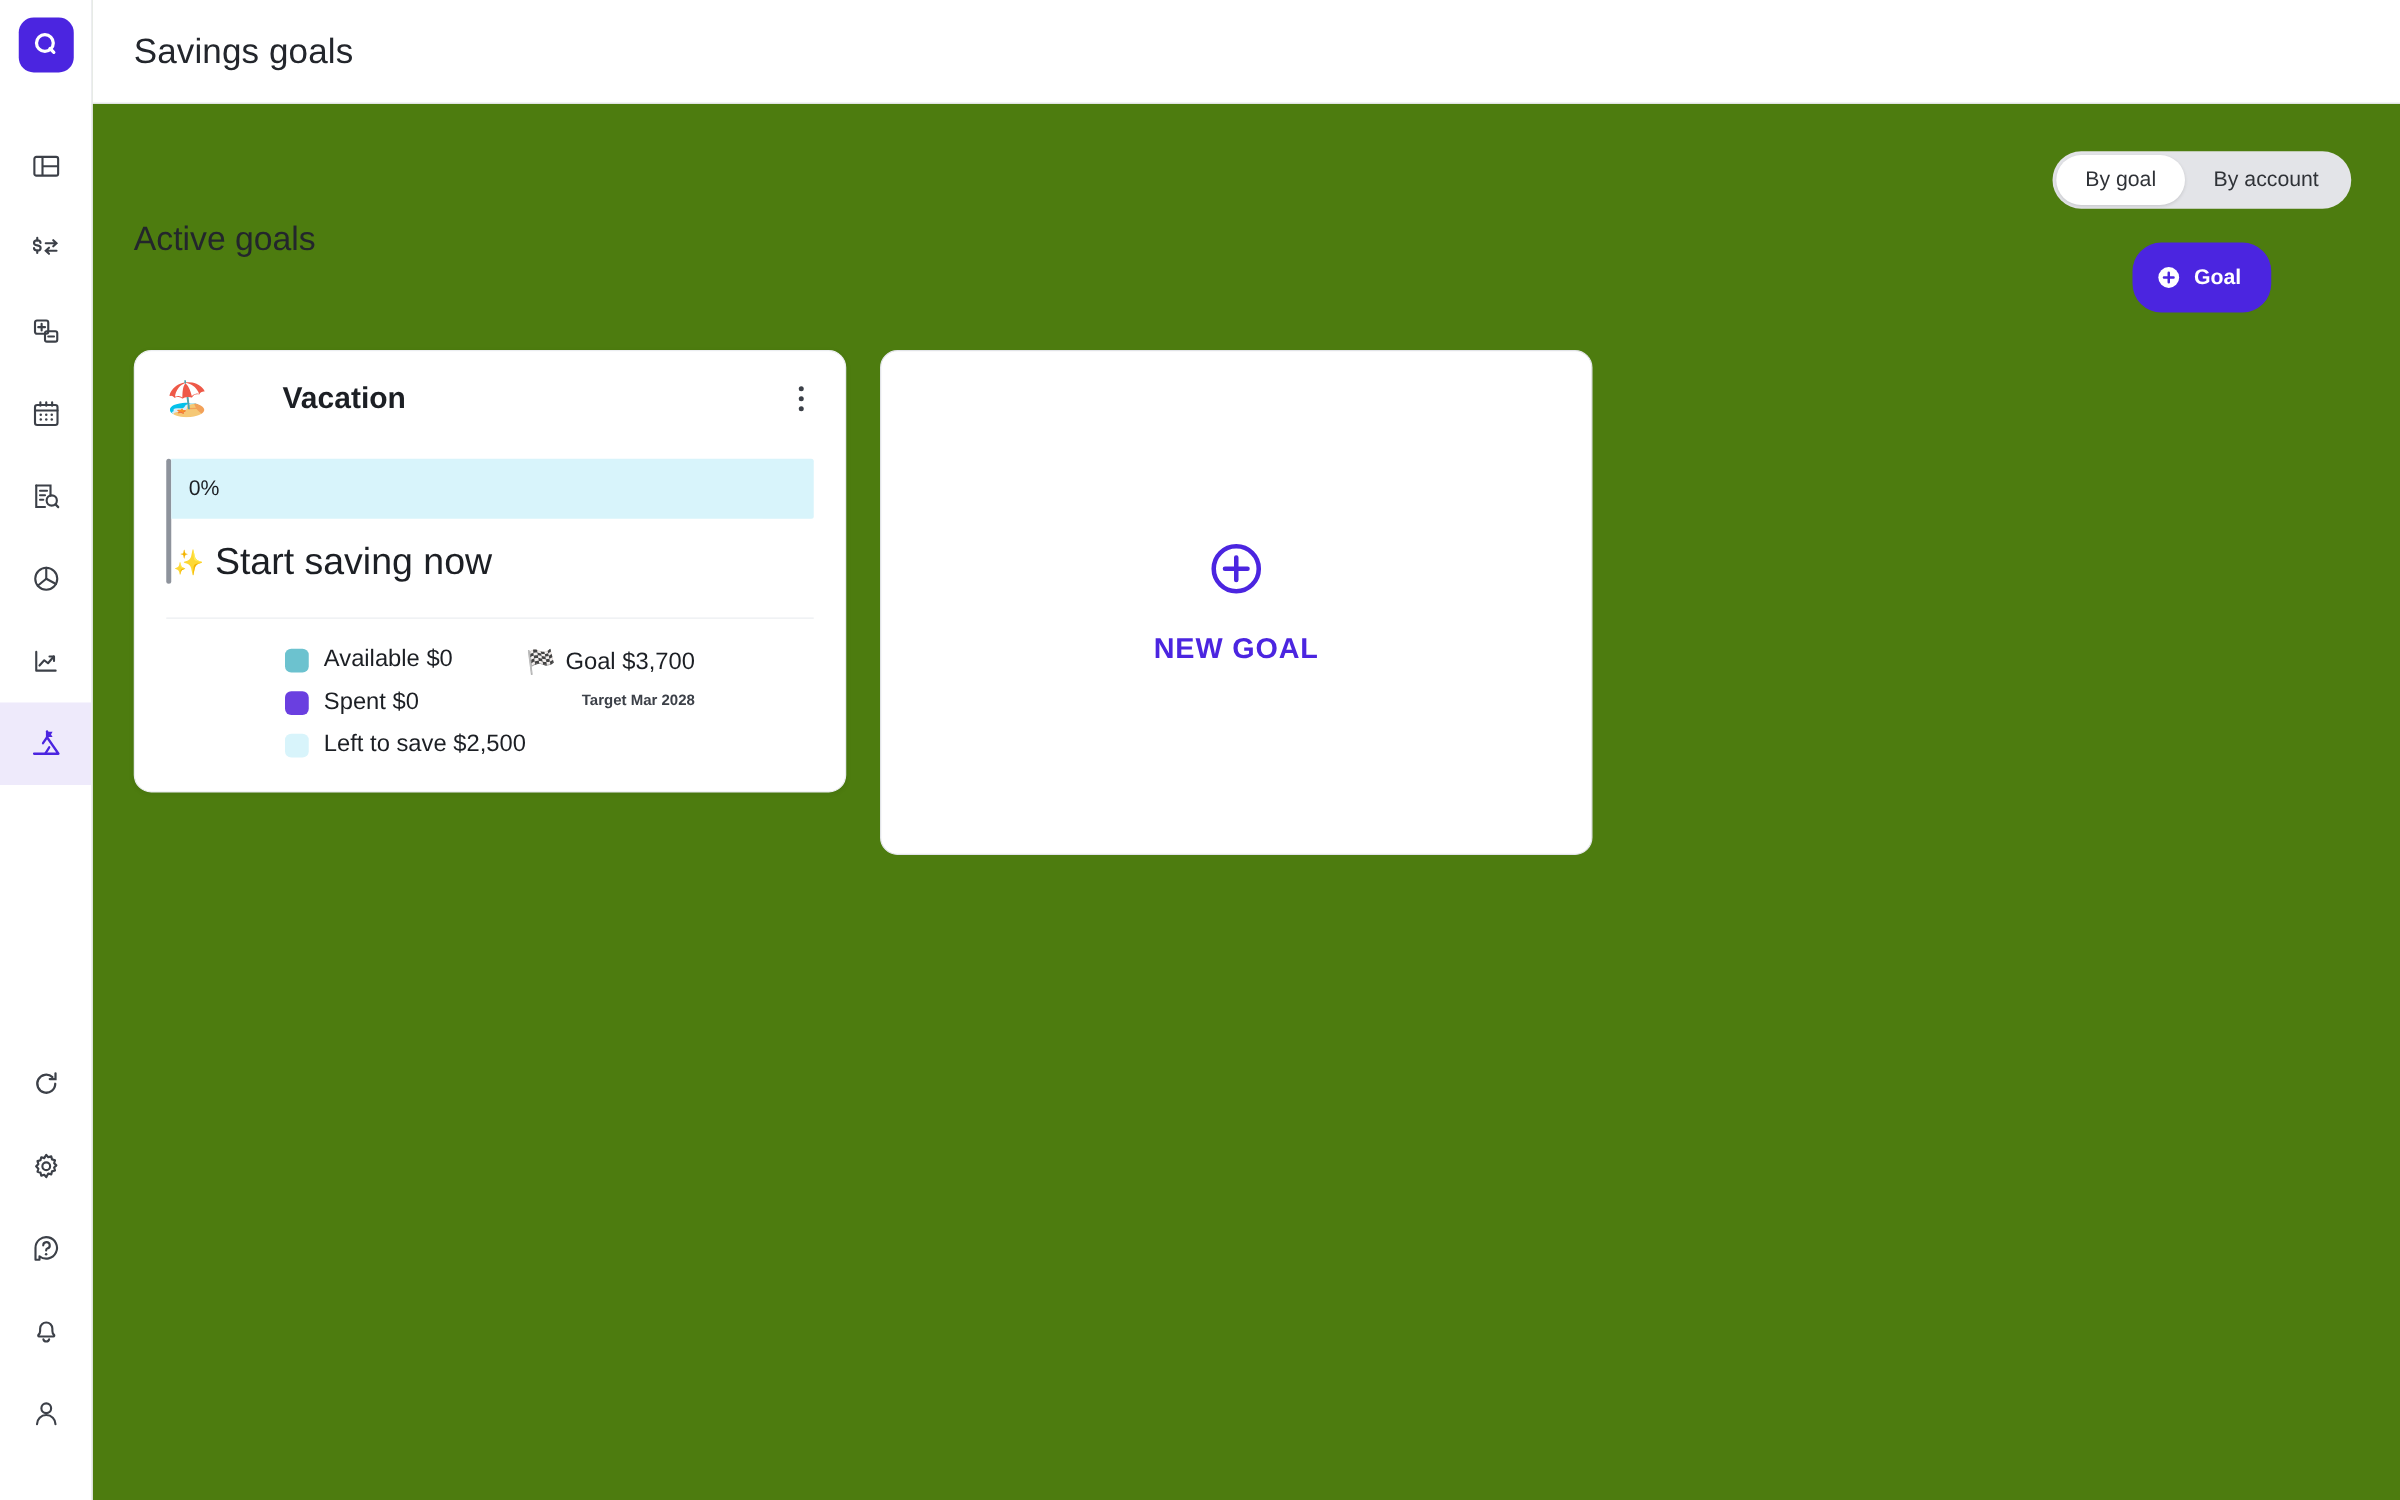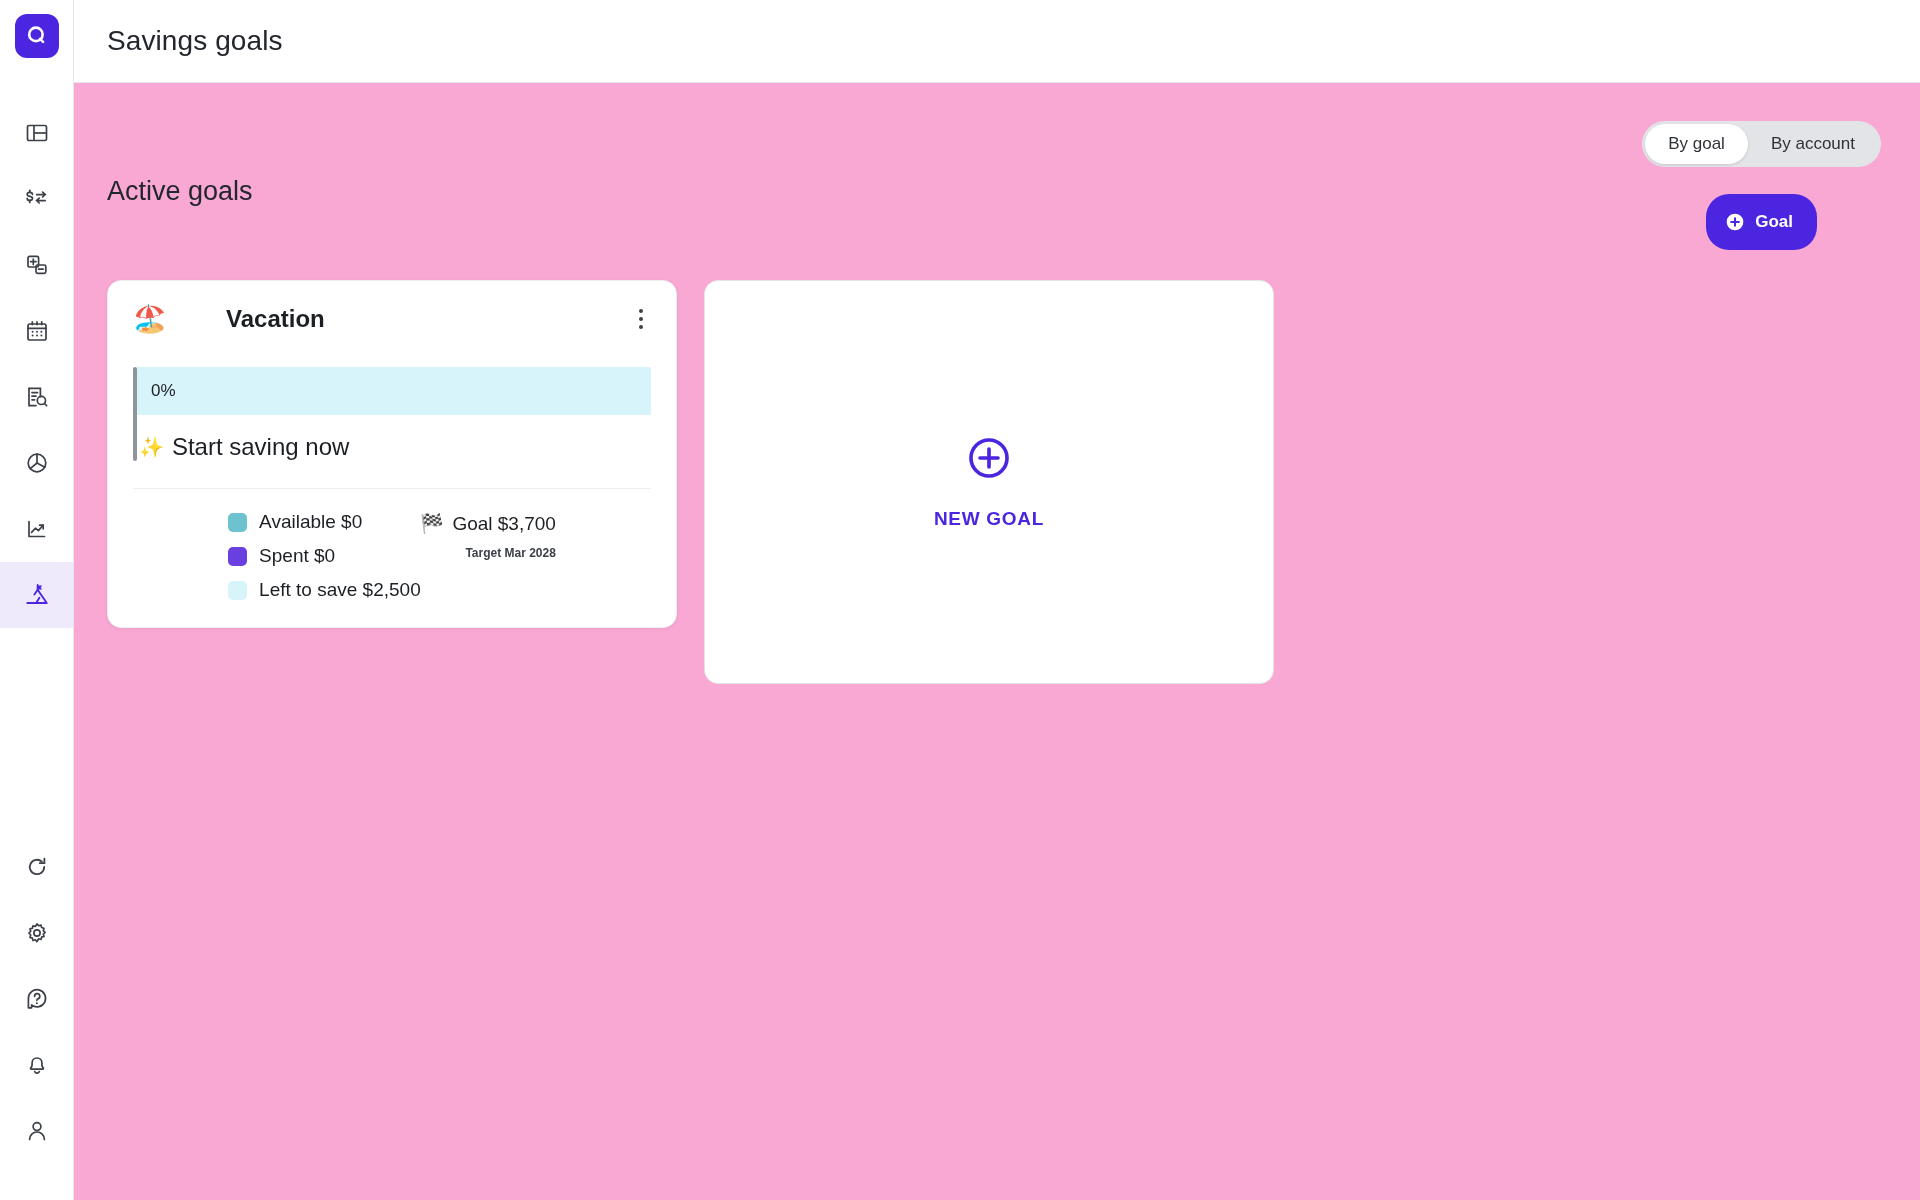--- a/index.html
+++ b/index.html
@@ -29,21 +29,21 @@
   .nav-item {
     width: 100%; height: 66px;
     display: flex; align-items: center; justify-content: center;
     color: #3c4048; position: relative;
   }
   .nav-item.active { background: #eeeafb; }
   .nav-item.active svg { stroke: #4b25e0; color: #4b25e0; }
   .nav-item svg { display: block; }
 
   
-  .main { flex: 1; height: 1200px; display: flex; flex-direction: column; background: #f9a8d4; }
+  .main { flex: 1; height: 1200px; display: flex; flex-direction: column; background: #4d7c0f; }
   .topbar {
     height: 83px; min-height: 83px; background: #ffffff;
     border-bottom: 1px solid #e6e7eb;
     display: flex; align-items: center; padding-left: 33px;
   }
   .topbar-title { font-size: 28px; color: #23262c; font-weight: 400; letter-spacing: .1px; }
 
   .content { flex: 1; padding: 38px 34px 0 33px; }
   .content-head {
     display: flex; align-items: center; justify-content: space-between;
@@ -89,41 +89,41 @@
   .progress-wrap { display: flex; align-items: stretch; }
   .progress-marker { width: 4px; background: #8e939c; border-radius: 2px; }
   .progress-col { flex: 1; }
   .progress-track {
     height: 48px; background: #d8f4fb; border-radius: 0 2px 2px 0;
     display: flex; align-items: center; padding-left: 14px;
   }
   .progress-pct { font-size: 17px; color: #1c1f24; }
   .saving-row { display: flex; align-items: center; gap: 8px; margin-top: 18px; padding-left: 2px; }
   .saving-emoji { font-size: 20px; }
-  .saving-text { font-size: 24px; color: #1c1f24; }
+  .saving-text { font-size: 30px; color: #1c1f24; }
 
   .divider { height: 1px; background: #eceef1; margin: 27px 0 22px 0; }
 
   .stats { display: flex; justify-content: center; align-items: flex-start; }
   .legend-col { display: flex; flex-direction: column; gap: 12px; }
   .legend-row { display: flex; align-items: center; gap: 12px; }
   .swatch { width: 19px; height: 19px; border-radius: 5px; }
   .legend-text { font-size: 19px; color: #1c1f24; }
   .right-col { text-align: right; display: flex; flex-direction: column; gap: 11px; padding-top: 1px; }
   .goal-amount { font-size: 19px; color: #1c1f24; display: flex; align-items: center; gap: 8px; justify-content: flex-end; }
   .target-text { font-size: 12px; color: #3c4048; font-weight: bold; }
 
   
   .new-goal-card {
     width: 570px; height: 404px; background: #ffffff;
     border: 1px solid #e2e4e8; border-radius: 14px;
     display: flex; flex-direction: column; align-items: center; justify-content: center;
     gap: 27px; cursor: pointer;
   }
-  .new-goal-label { color: #4b25e0; font-size: 19px; font-weight: 700; letter-spacing: .7px; }
+  .new-goal-label { color: #4b25e0; font-size: 23px; font-weight: 700; letter-spacing: .7px; }
 </style>
 </head>
 <body>
 
 <div class="app">
 
   <nav class="sidebar">
     <div class="logo">
       <svg width="26" height="26" viewBox="0 0 24 24" fill="none">
         <circle cx="11" cy="10.5" r="6.2" stroke="#ffffff" stroke-width="2.4"></circle>

